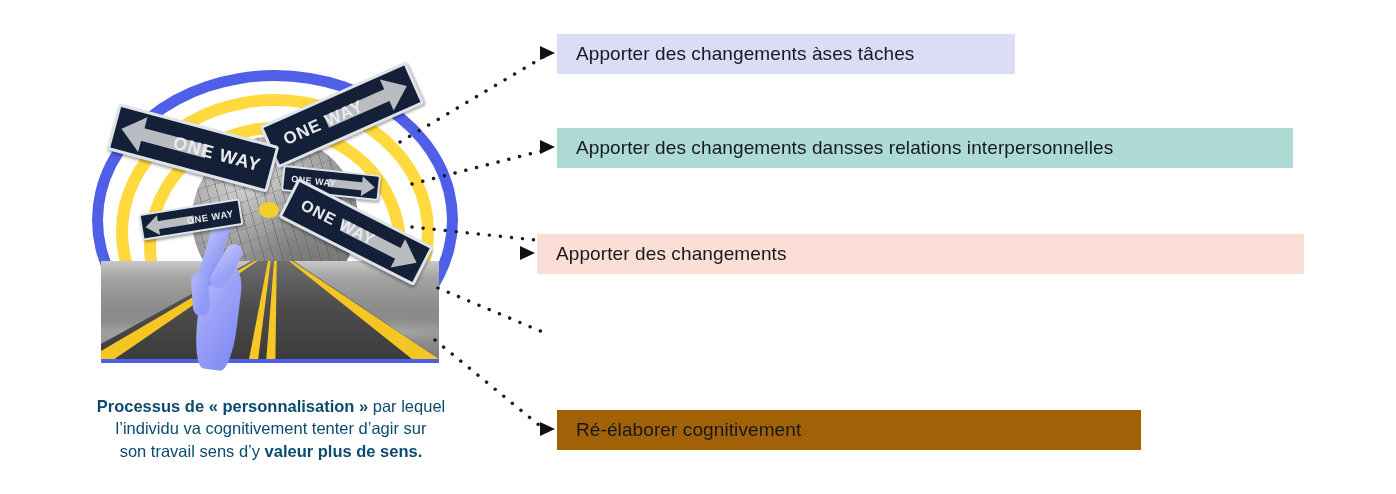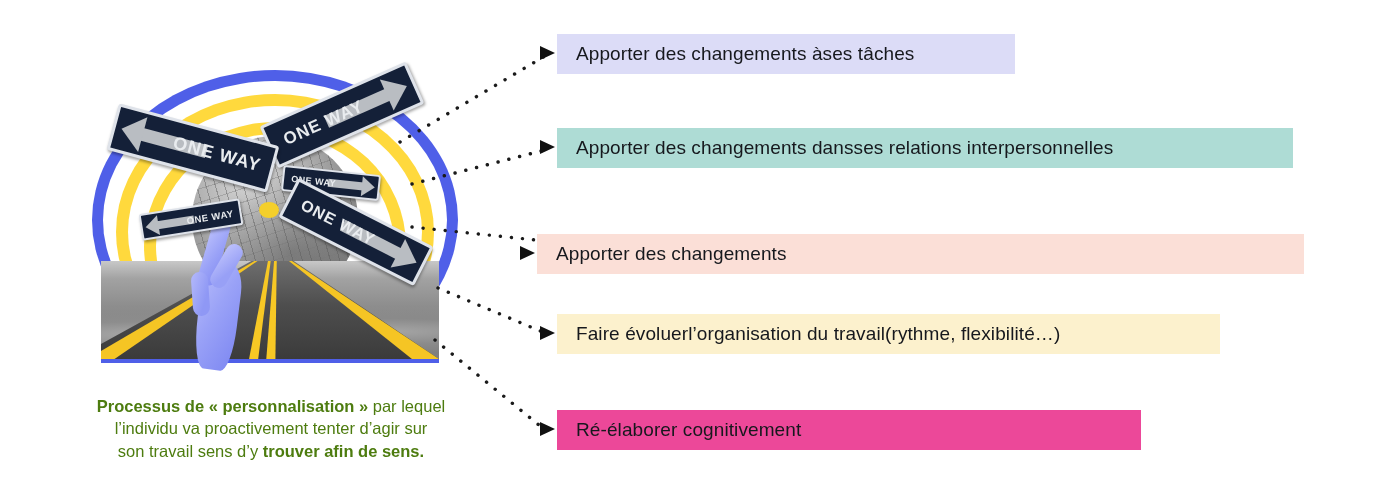--- a/index.html
+++ b/index.html
@@ -261,36 +261,28 @@
   </div>
 
   <div class="row" style="left:520px; top:221px;margin-top:13px;">
     <div class="arrowmark" style="left:0px; top:12px;"></div>
     <div class="box" style="margin-left: 17px; background: rgb(251, 223, 215); width: 767px;">
       <span>Apporter des changements </span>
         <span></span>
     </div>
   </div>
 
-  <div class="row" style="left:540px; top:314px;">
-    <div class="arrowmark" style="left:0px; top:12px;"></div>
-    <div class="box" style="margin-left: 17px; background: rgb(252, 241, 205); width: 663px;">
-      <span>Faire évoluer </span>
-        <b>l’organisation du travail</b>
-        <span> (rythme, flexibilité…)</span>
-    </div>
-  </div>
 
   <div class="row" style="left:540px; top:410px;">
     <div class="arrowmark" style="left:0px; top:12px;"></div>
-    <div class="box" style="margin-left: 17px; background: #ec4899; width: 584px;">
+    <div class="box" style="margin-left: 17px; background: #a16207; width: 584px;">
       <span>Ré-élaborer cognitivement </span>
         <span></span>
     </div>
   </div>
 
-  <div id="caption" style="color: #4d7c0f;">
+  <div id="caption" style="color: #0c4a6e;">
     <div><b>Processus de « personnalisation »</b><span> par lequel</span></div>
-    <div>l’individu va proactivement tenter d’agir sur</div>
-    <div><span>son travail sens d’y </span><b>trouver afin de sens.</b></div>
+    <div>l’individu va cognitivement tenter d’agir sur</div>
+    <div><span>son travail sens d’y </span><b>valeur plus de sens.</b></div>
   </div>
 
 </div>
 
 </body></html>

